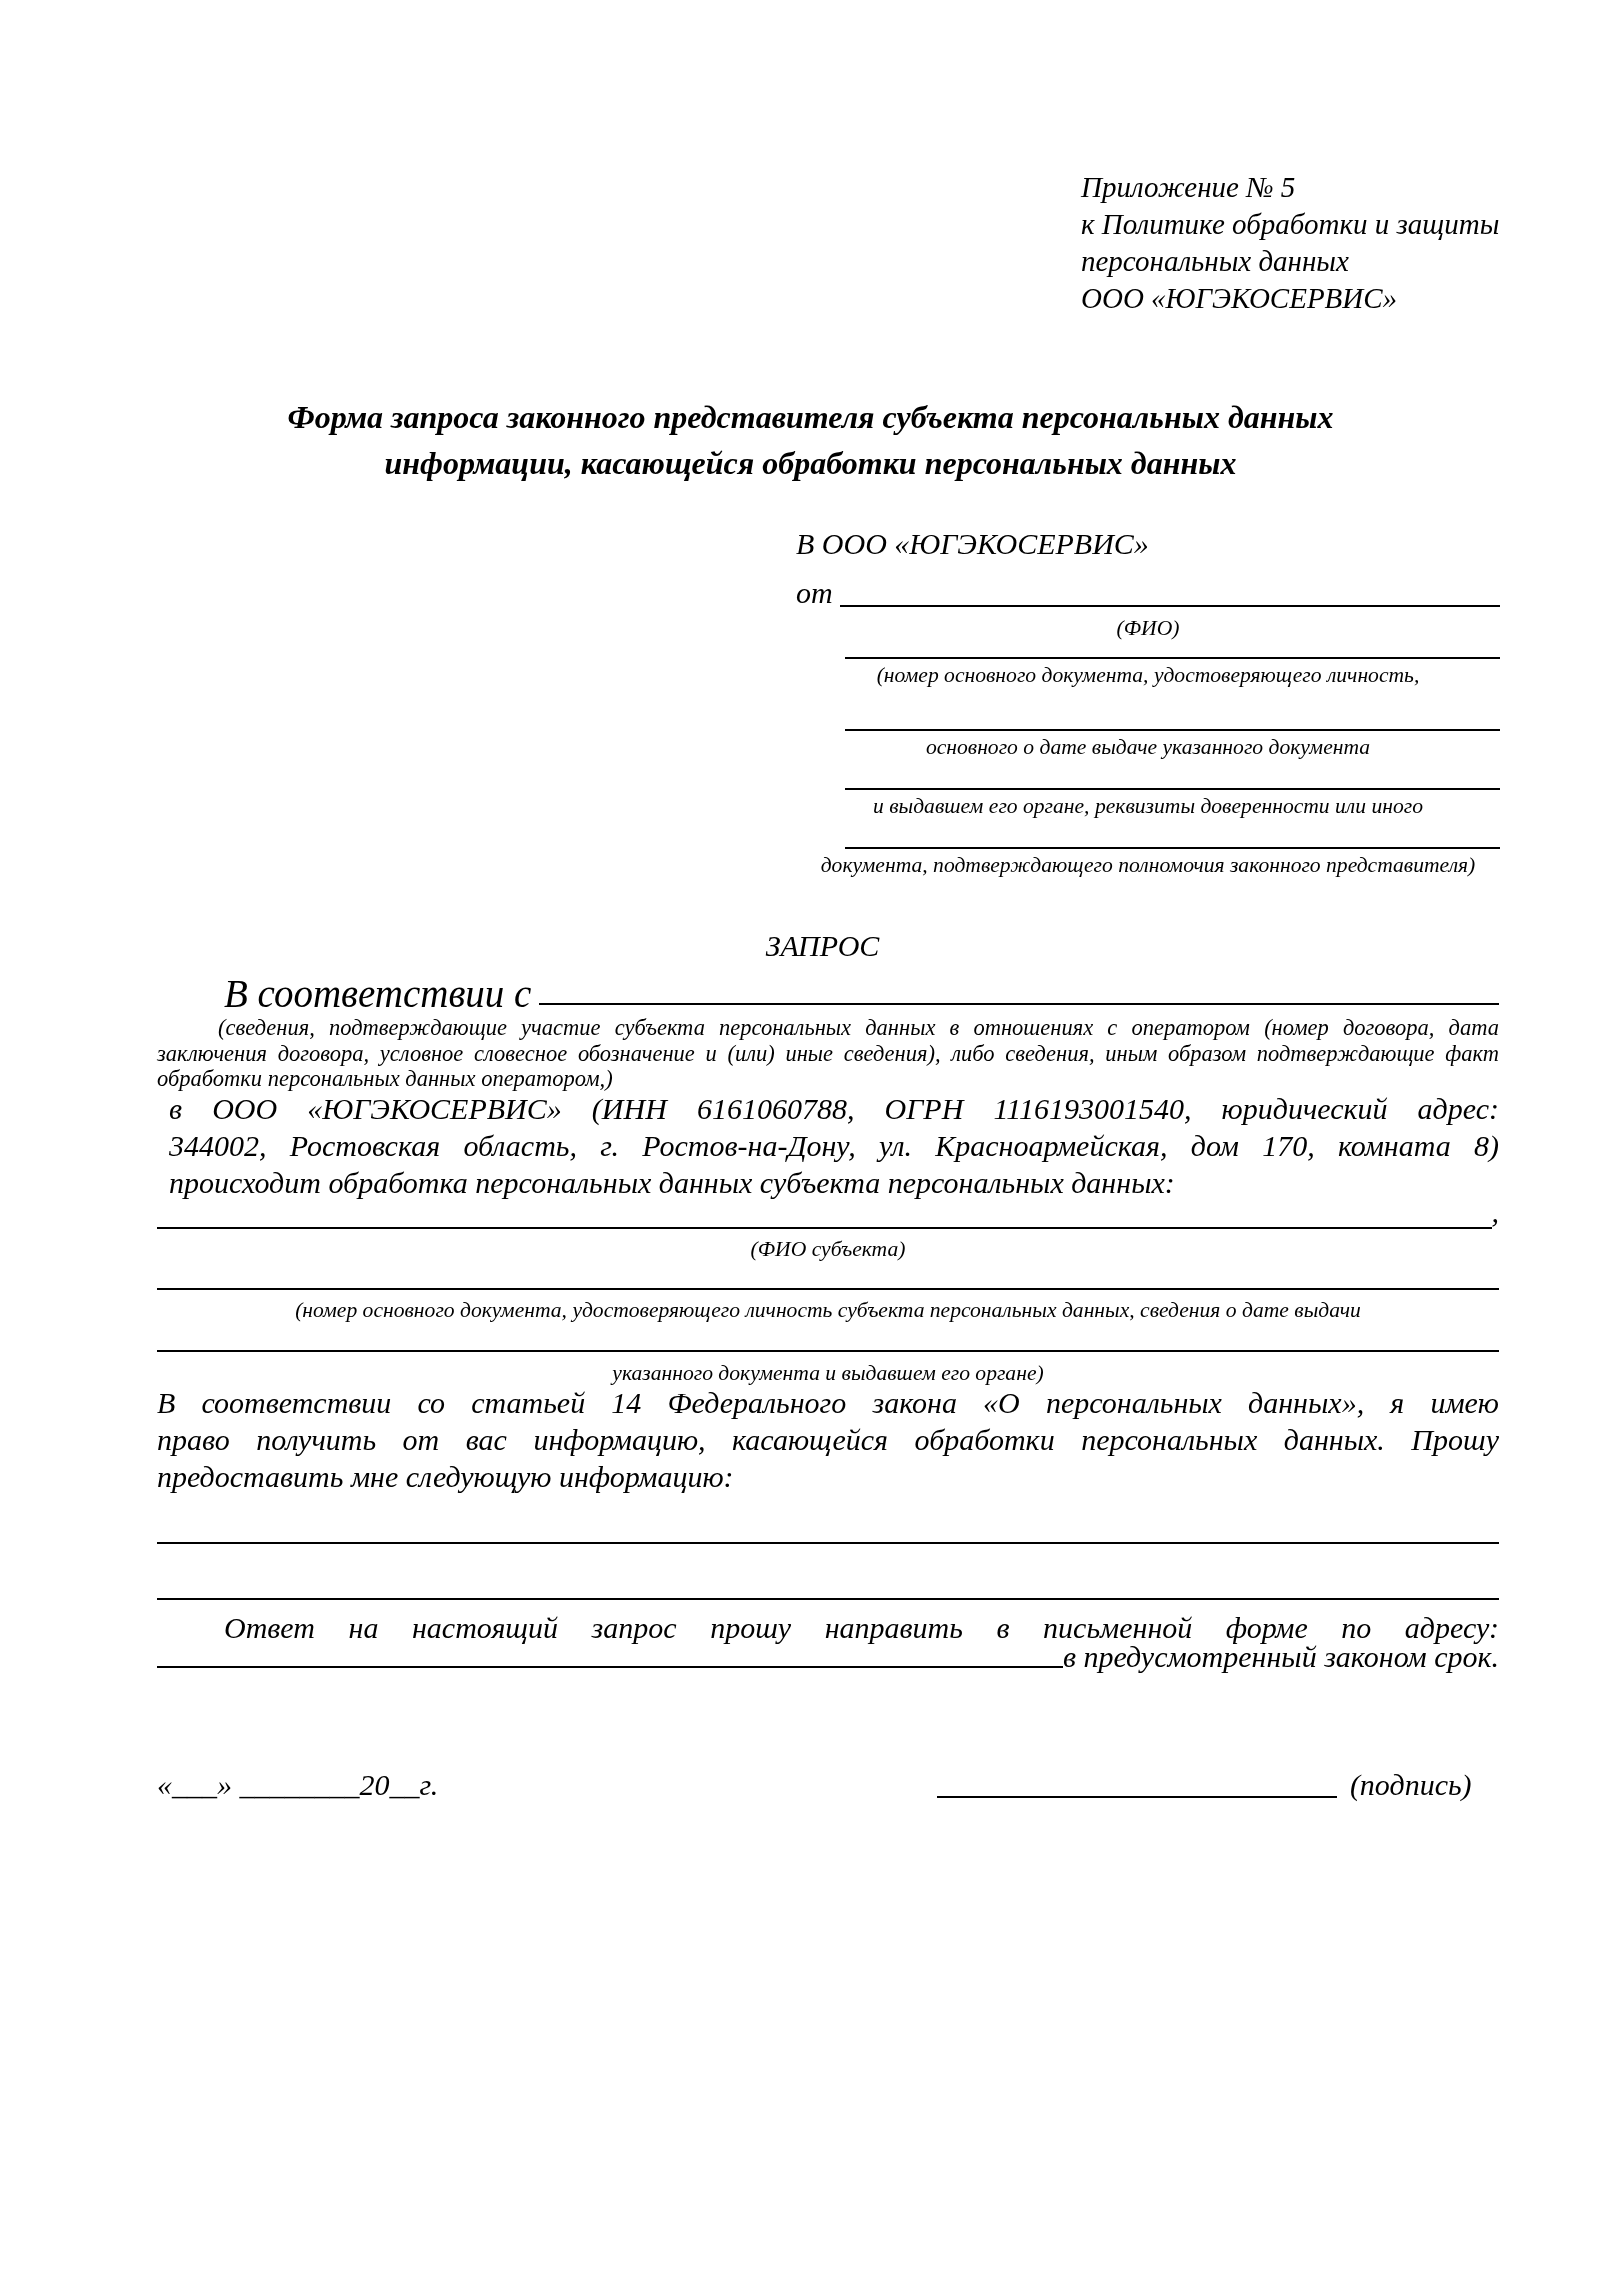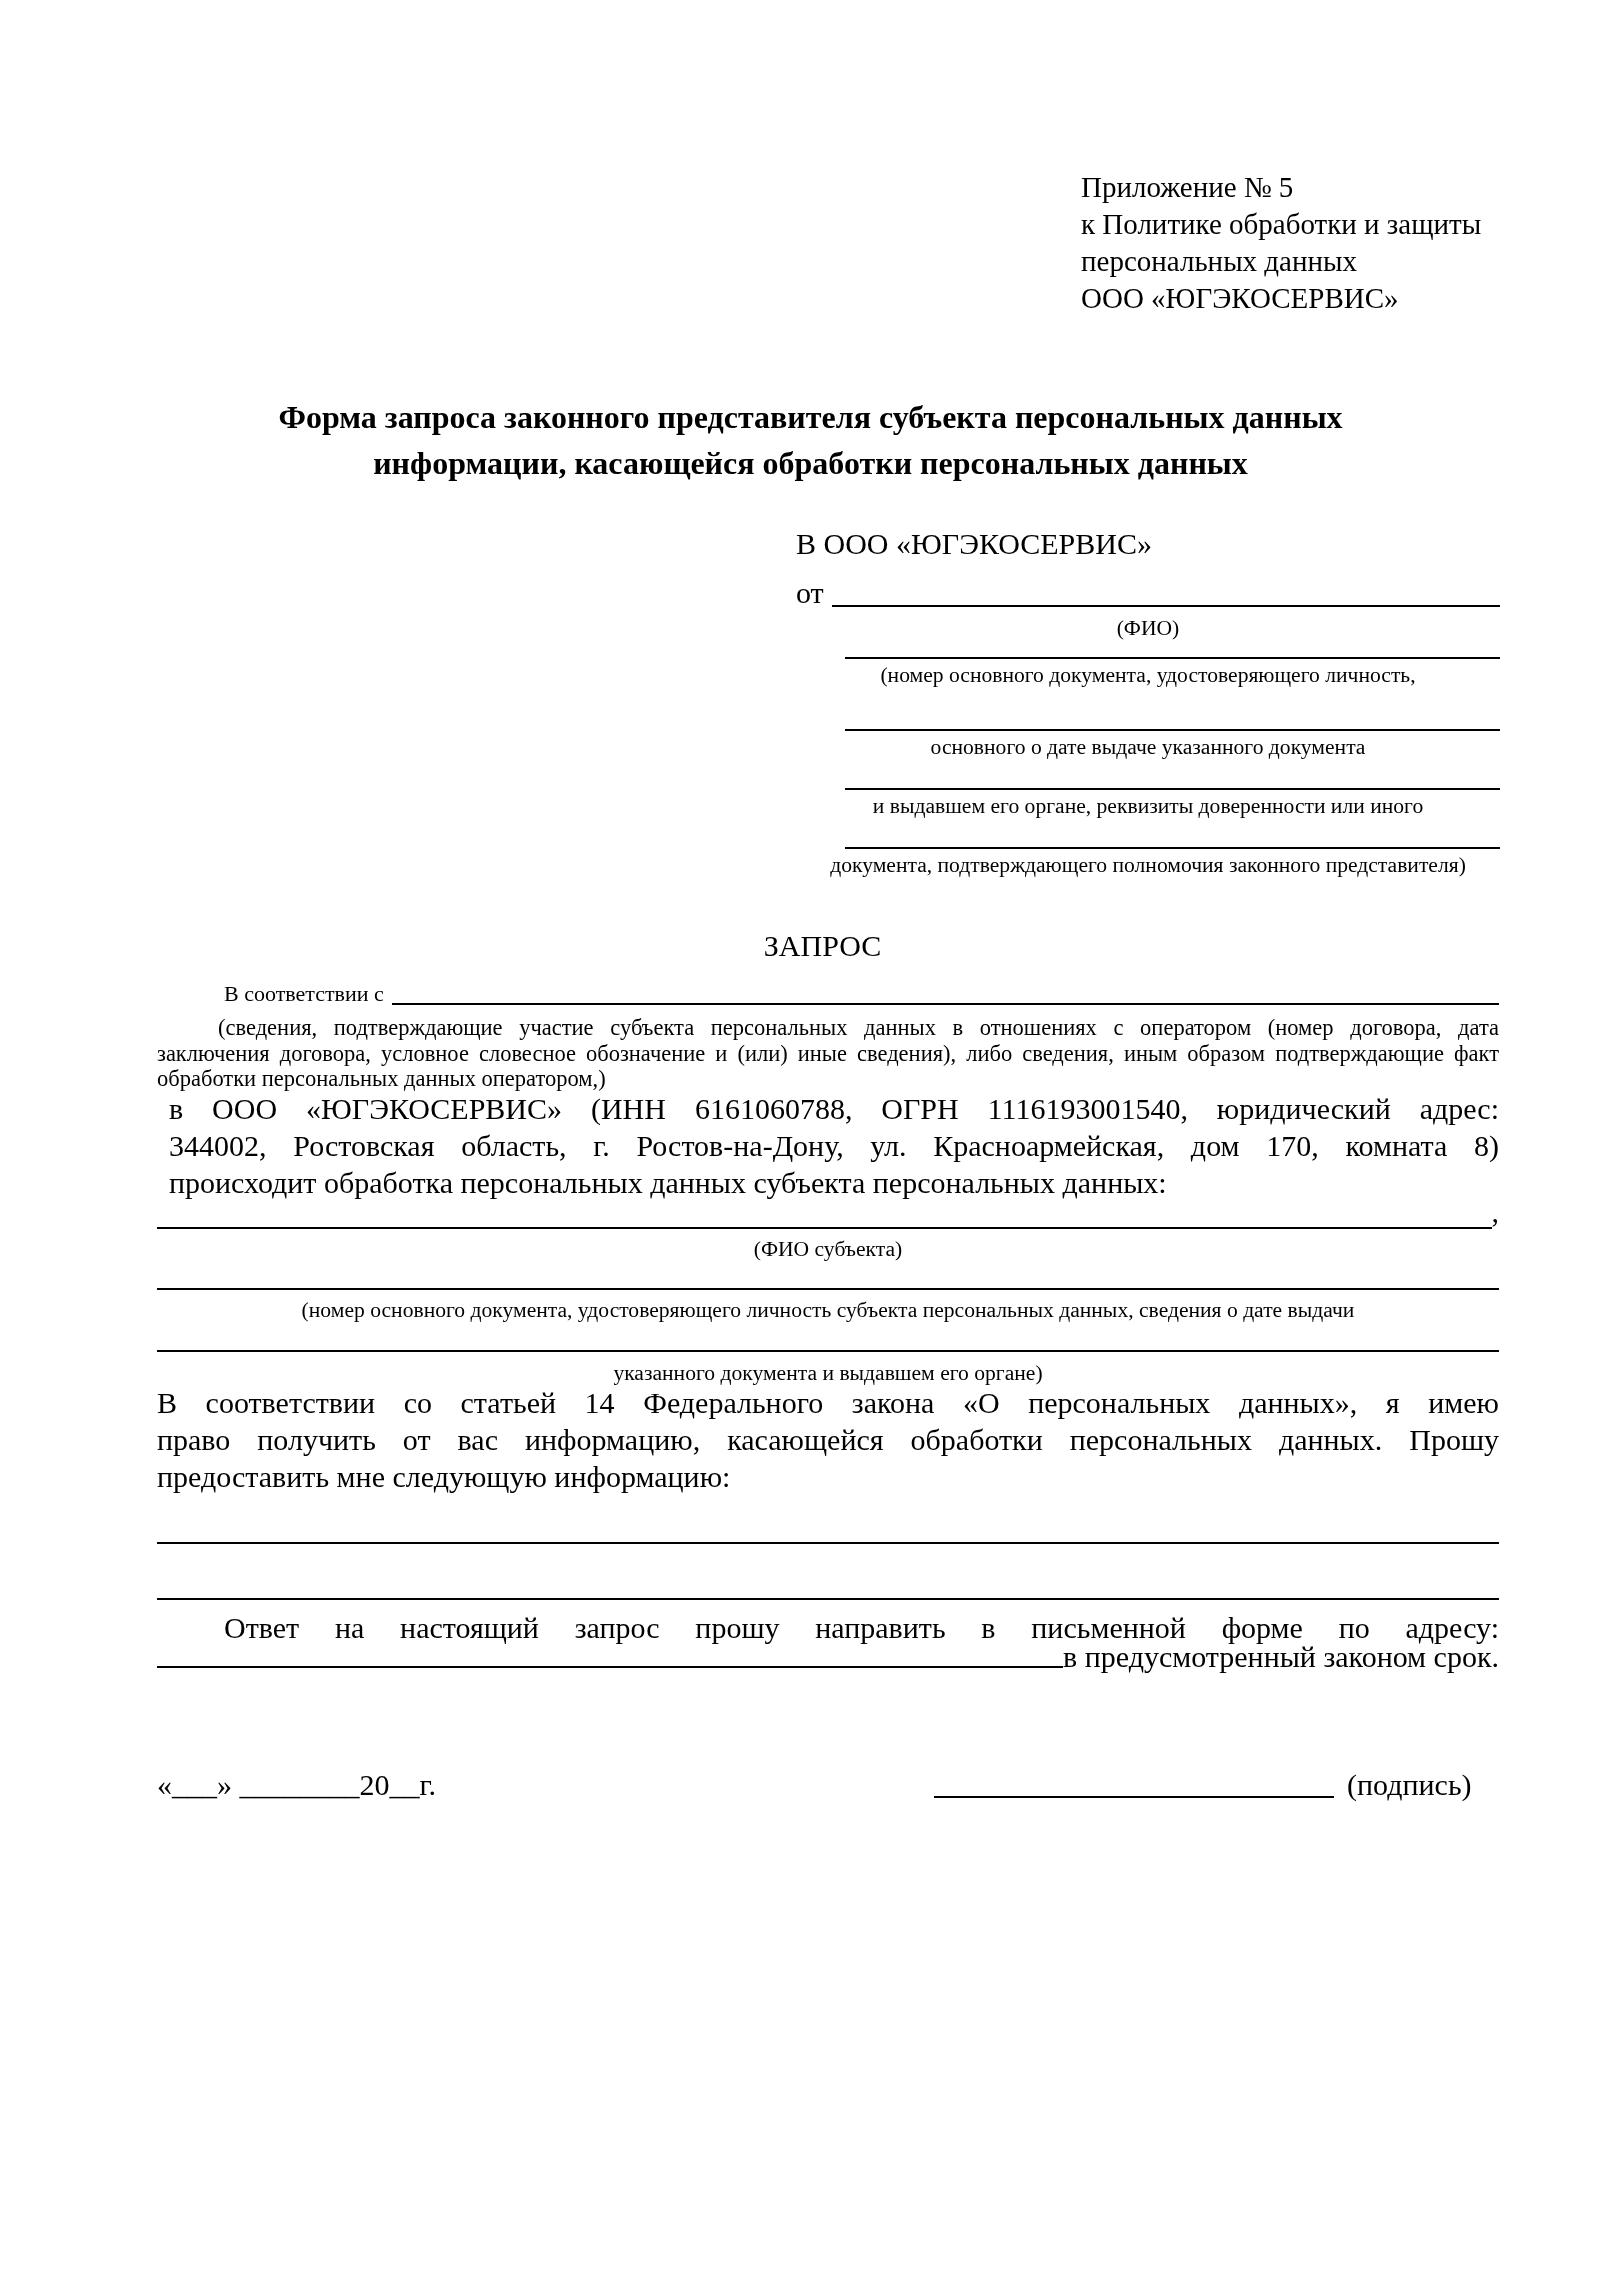--- a/index.html
+++ b/index.html
@@ -1,15 +1,15 @@
 <!DOCTYPE html>
 <html><head>
 <meta charset="utf-8">
 <style>
-  * { margin:0; padding:0; box-sizing:border-box; }
+  * { margin:0; padding:0; box-sizing:border-box;font-style:italic; }
   html, body { background:#ffffff; }
   .page {
     position:relative;
     width:1621px; height:2293px;
     background:#ffffff; color:#000;
     font-family:"Liberation Serif","DejaVu Serif",serif;
     overflow:hidden;
   }
   
   .hdr { position:absolute; left:1081px; top:169px; font-size:29px; line-height:37px; }
@@ -24,21 +24,21 @@
   .fill { flex:1; border-bottom:2px solid #000; margin-left:7.8px; margin-bottom:4.9px; }
   .cap { font-size:21.6px; line-height:25.5px; text-align:center; padding-top:3.9px; }
   .ruled { border-bottom:2px solid #000; }
   .addr .ruled { margin-left:49px; }
   .addr .r1 { height:17.6px; }
   .addr .r2 { height:25.5px; margin-top:17.6px; }
   .addr .r3 { height:25.5px; margin-top:3.9px; }
   .addr .r4 { height:25.5px; margin-top:3.9px; }
   
   .zapros { position:absolute; left:0; right:0; top:929px; text-align:center; font-size:30px;padding-left:24px; }
-  .acc-row { position:absolute; left:157px; right:122px; top:977px; display:flex; font-size:22px; line-height:33px; }
+  .acc-row { position:absolute; left:157px; right:122px; top:977px; display:flex; font-size:39px; line-height:33px; }
   .acc-row .alabel { padding-left:67px; white-space:nowrap; }
   .jline { text-align:justify; text-align-last:justify; }
   .lline { text-align:left; }
   .smallprint { position:absolute; left:157px; right:122px; top:1015px; font-size:22.5px; line-height:25.5px; }
   .sp-ind { padding-left:61px; }
   .bodytext { font-size:30px; line-height:37px; }
   .op-para  { position:absolute; left:169px; right:122px; top:1090px; }
   .comma-row { position:absolute; left:157px; right:122px; top:1196px; height:33px;
                display:flex; align-items:flex-end; font-size:30px; }
   .comma-row .cfill { flex:1; border-bottom:2px solid #000; height:33px; }

